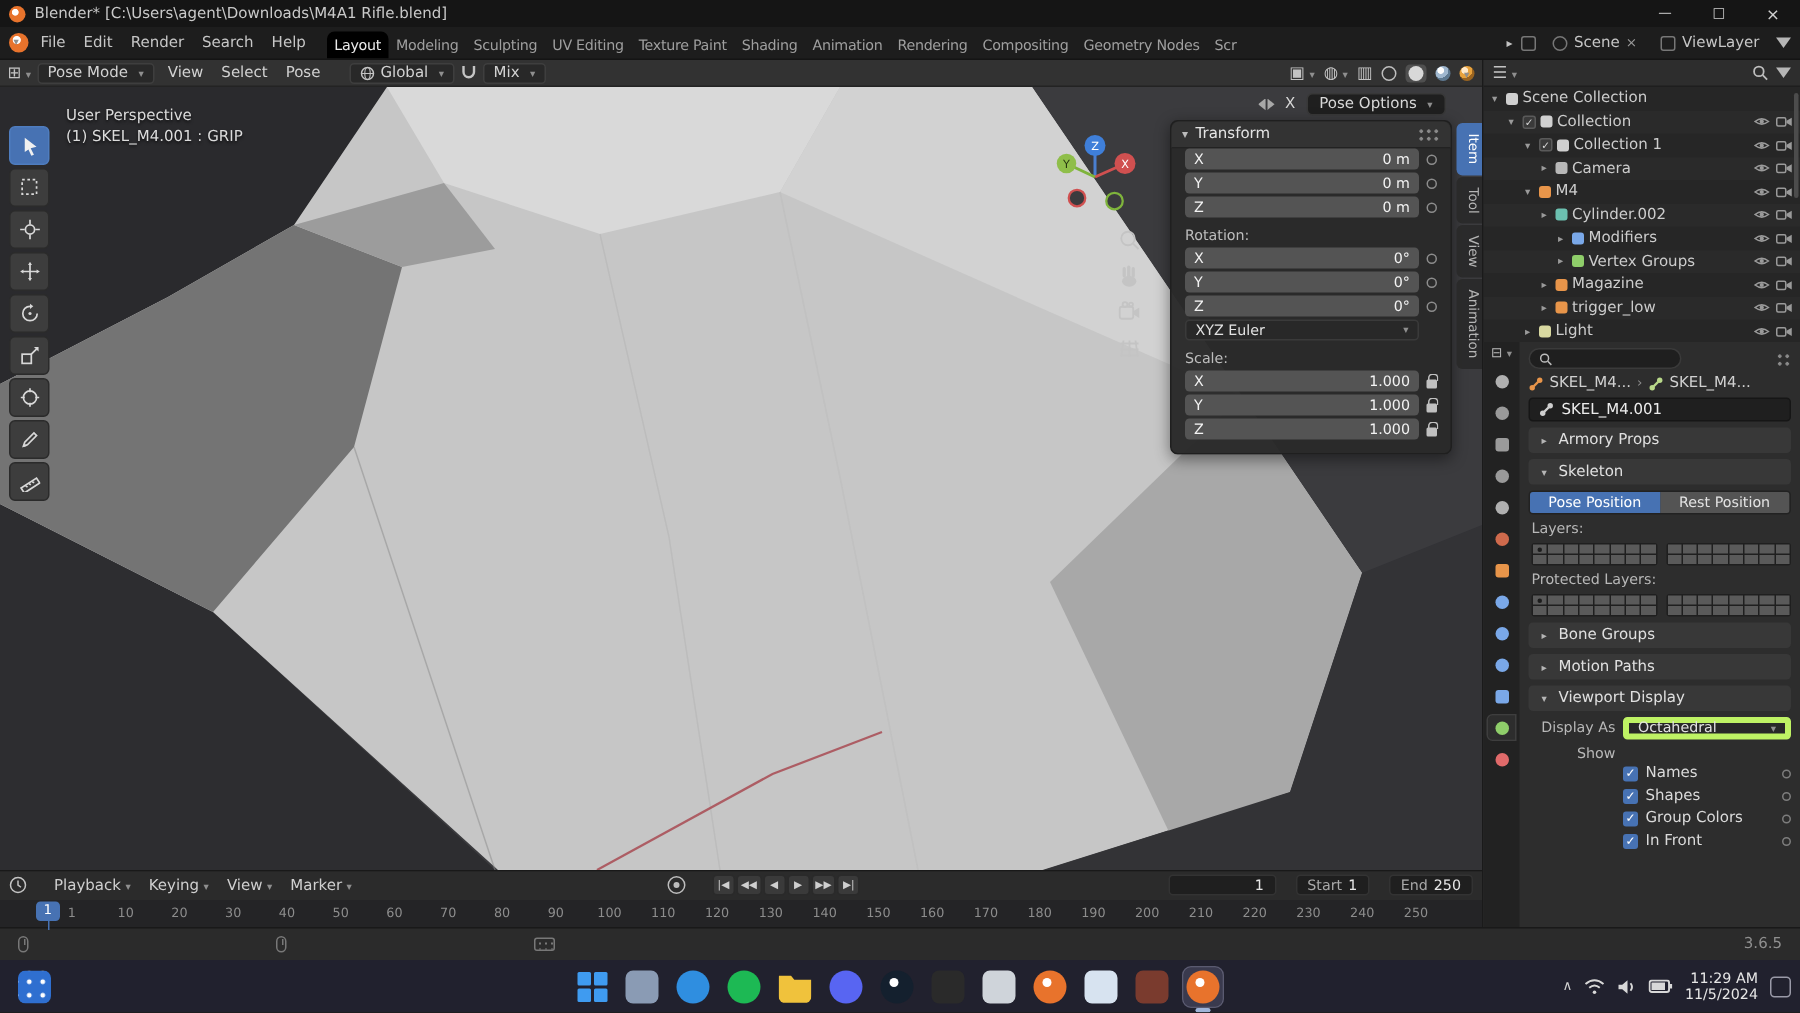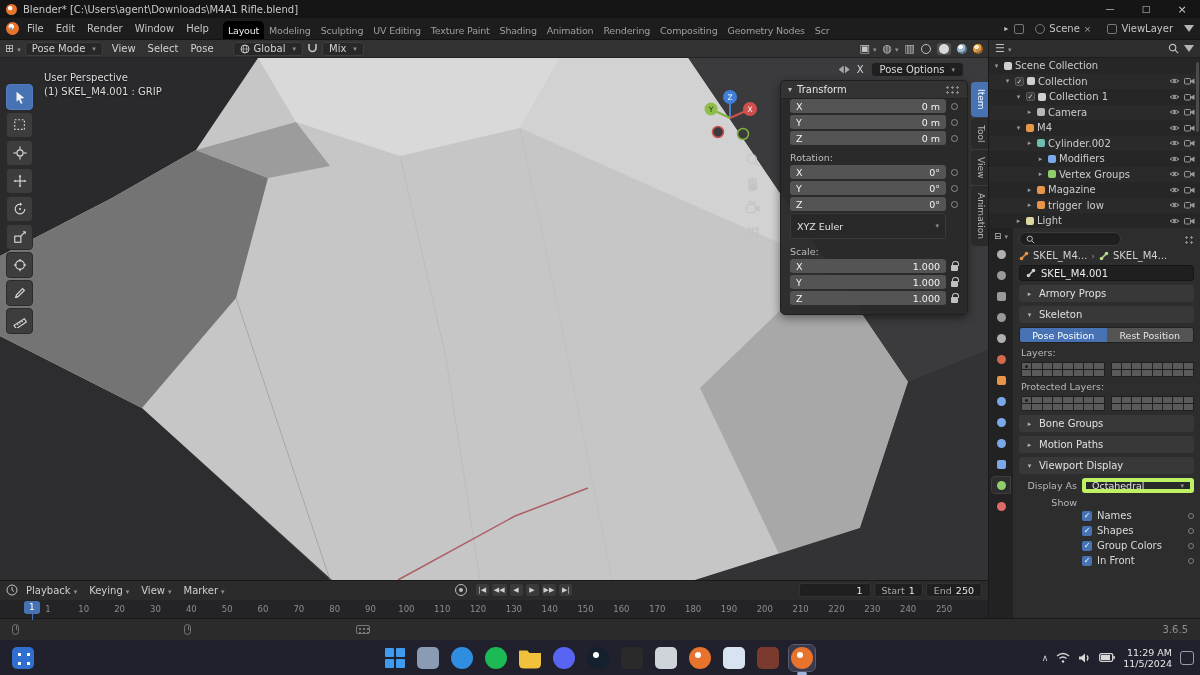--- a/index.html
+++ b/index.html
@@ -74,26 +74,26 @@
   .np-head{height:18px;background:#333;border-bottom:1px solid #222;border-radius:5px 5px 0 0;display:flex;align-items:center;gap:5px;padding:0 7px;font-size:10px;color:#e4e4e4}
   .np-exp{font-size:8px;color:#bbb}
   .grip{margin-left:auto;width:15px;height:9px;background-image:radial-gradient(#8a8a8a 1px,transparent 1.3px);background-size:5px 5px}
   .np-label{font-size:9.5px;color:#bdbdbd;padding:5px 9px 2px}
   .np-row{display:flex;align-items:center;gap:5px;padding:0 9px;margin-bottom:2px}
   .np-field{flex:1;height:14px;background:#545454;border-radius:3px;display:flex;align-items:center;padding:0 6px;font-size:9.5px;color:#f3f3f3}
   .np-val{margin-left:auto}
   .np-dot{width:7px;height:7px;border:1px solid #8d8d8d;border-radius:50%}
   .np-lock{width:7px;height:6px;background:#c0c0c0;border-radius:1px;position:relative;margin-top:4px}
   .np-lock::before{content:"";position:absolute;top:-4px;left:1px;width:5px;height:4px;border:1px solid #c0c0c0;border-bottom:none;border-radius:3px 3px 0 0}
-  .np-dd{flex:1;height:14px;background:#282828;border:1px solid #3a3a3a;border-radius:3px;display:flex;align-items:center;padding:12px 6px;font-size:9.5px;color:#e2e2e2}
+  .np-dd{flex:1;height:14px;background:#282828;border:1px solid #3a3a3a;border-radius:3px;display:flex;align-items:center;padding:0 6px;font-size:9.5px;color:#e2e2e2}
   .np-spacer{width:7px}
 
   
   .timeline{height:38px;display:flex;flex-direction:column;border-top:1px solid #191919}
-  .tl-header{height:19px;background:#2b2b2b;display:flex;align-items:center;gap:3px;padding:0 6px;font-size:10px;color:#cfcfcf}
+  .tl-header{height:19px;background:#2b2b2b;display:flex;align-items:center;gap:13px;padding:0 6px;font-size:10px;color:#cfcfcf}
   .tl-menu{padding:1px 5px;border-radius:3px;white-space:nowrap}
   .tl-flex{flex:1}
   .tl-btn{min-width:15px;padding:0 2px;height:14px;display:flex;align-items:center;justify-content:center;font-size:7px;color:#cfcfcf;background:#3a3a3a;border:1px solid #2a2a2a;border-radius:3px}
   .tl-buttons{display:flex;gap:1px;align-items:center}
   .autokey{width:12px;height:12px;border-radius:50%;border:1.5px solid #bdbdbd;display:flex;align-items:center;justify-content:center;margin-right:5px}
   .autokey i{width:4px;height:4px;border-radius:50%;background:#bdbdbd}
   .tl-field{height:14px;background:#1f1f1f;border:1px solid #333;border-radius:3px;display:flex;align-items:center;gap:4px;padding:0 7px;font-size:9.5px;color:#e6e6e6}
   .tl-field .lab{color:#a8a8a8}
   .tl-frame{width:72px;justify-content:flex-end}
   .tl-ruler{height:19px;background:#242426;position:relative;display:flex;align-items:center;padding:0 26px 0 30px}
@@ -194,21 +194,21 @@
     </div>
   </div>
 
   <div class="menubar">
     <span class="app-menu-icon caret"></span>
     <div style="display:flex;align-items:center">
 
     <span class="menu-item">File</span>
         <span class="menu-item">Edit</span>
         <span class="menu-item">Render</span>
-        <span class="menu-item">Window</span>
+        <span class="menu-item">Search</span>
         <span class="menu-item">Help</span>
       </div>
     <div class="ws-tabs">
 
     <span class="ws-tab active">Layout</span>
         <span class="ws-tab">Modeling</span>
         <span class="ws-tab">Sculpting</span>
         <span class="ws-tab">UV Editing</span>
         <span class="ws-tab">Texture Paint</span>
         <span class="ws-tab">Shading</span>

